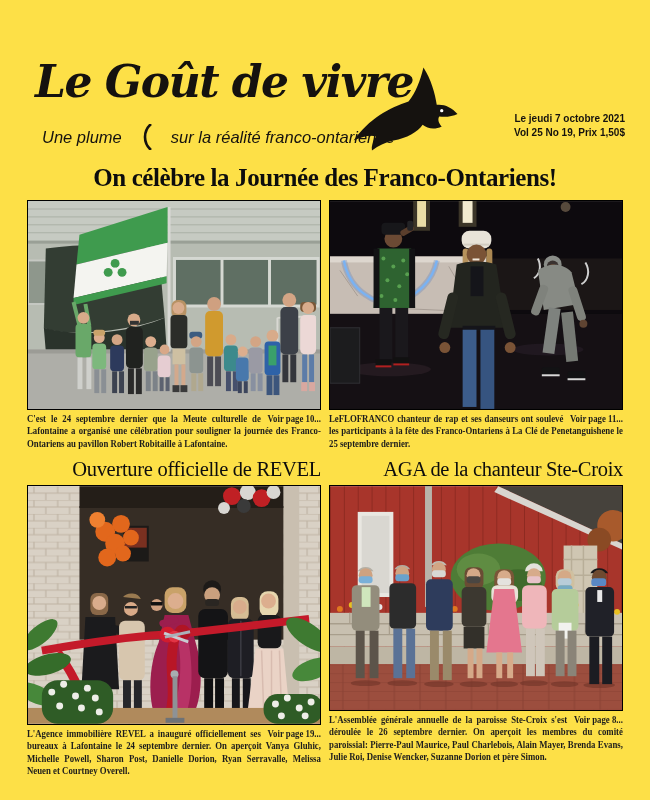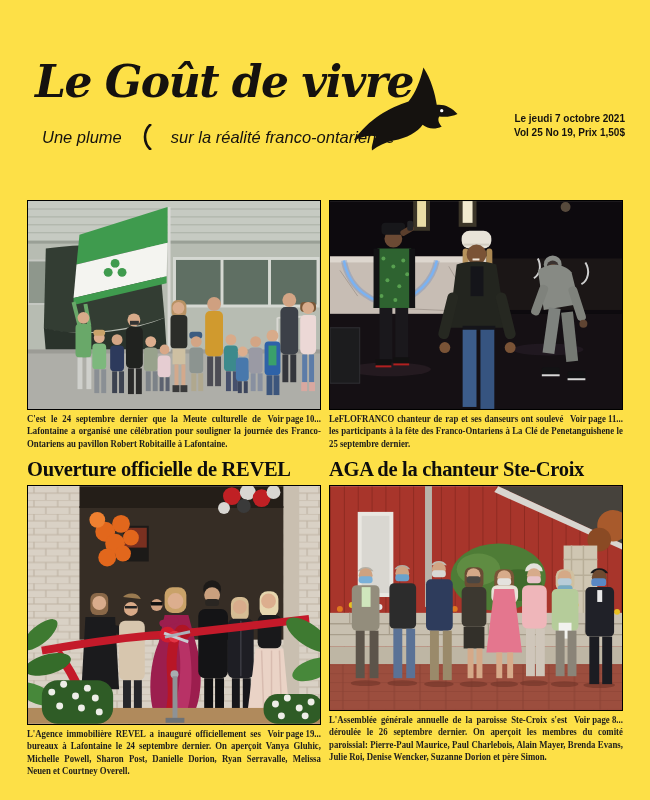--- a/index.html
+++ b/index.html
@@ -26,22 +26,22 @@
     position:absolute; right:25px; top:112px; text-align:right;
     font-family:"Liberation Sans", sans-serif; font-weight:bold;
     font-size:10px; line-height:1.4; color:#15120f;
   }
   
   .lead-headline {
     position:absolute; left:0; right:0; top:164px; text-align:center;
     font-size:25px; font-weight:bold; letter-spacing:-0.4px; color:#0d0d0d;
   }
   .sub-headline {
-    height:27px; margin-top:4px; text-align:left;
-    font-size:20.5px; font-weight:bold; letter-spacing:-0.3px; color:#0d0d0d;
+    height:27px; margin-top:4px; text-align:right;
+    font-size:20.5px; font-weight:normal; letter-spacing:-0.3px; color:#0d0d0d;
     white-space:nowrap;
   }
   
   .grid { position:absolute; left:27px; top:200px; width:596px; display:flex; gap:8px; }
   .col { width:294px; display:flex; flex-direction:column; }
   figure svg { display:block; border:1px solid #000; background:#fff; }
   .caption {
     margin-top:3px; width:352px; transform:scaleX(0.835); transform-origin:0 0;
     font-size:10.5px; font-weight:bold; line-height:12.3px;
     text-align:justify; color:#1c1c1c;
@@ -80,20 +80,21 @@
         C113 66 121 65 127 62 Z"></path>
       <circle cx="108" cy="58" r="2" fill="#ffffff"></circle>
     </svg>
 
     <div class="issue-block">
       <div>Le jeudi 7 octobre 2021</div>
       <div>Vol 25 No 19, Prix 1,50$</div>
     </div>
   </header>
 
+  <h1 class="lead-headline">On célèbre la Journée des Franco-Ontariens!</h1>
 
   <div class="grid">
 
     <div class="col">
 
       <figure>
         <svg width="294" height="210" viewBox="0 0 295 210">
           <rect width="295" height="210" fill="#b7bcb2"></rect>
           <rect width="295" height="40" fill="#c6cac2"></rect>
           <g stroke="#aab0a6" stroke-width="1">

